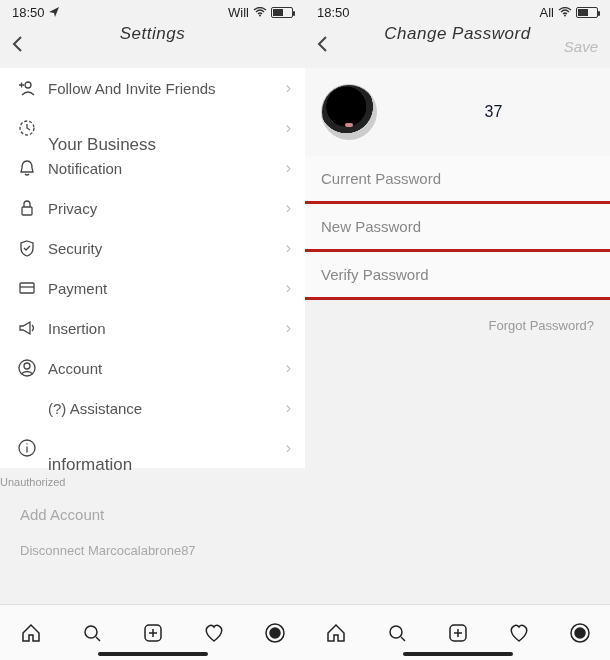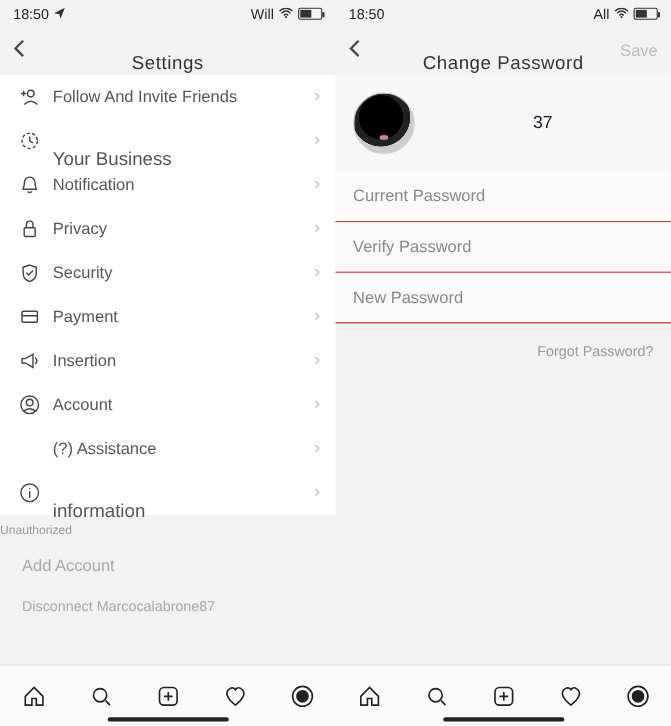--- a/index.html
+++ b/index.html
@@ -26,23 +26,24 @@
     padding: 0 12px;
     font-size: 13px;
     font-weight: 500;
     color: #222;
   }
   .status-left { display: flex; align-items: center; gap: 4px; }
   .status-right { display: flex; align-items: center; gap: 4px; }
   .header {
     height: 44px;
     display: flex;
-    align-items: flex-end;
+    align-items: flex-start;
     position: relative;
     padding: 0 12px;
+    font-style: italic;
   }
   .back-btn {
     position: absolute;
     left: 10px;
     top: 50%;
     transform: translateY(-50%);
     font-size: 22px;
     color: #333;
     cursor: pointer;
   }
@@ -147,21 +148,21 @@
     background:#c88;
   }
   .profile-num {
     flex: 1;
     text-align: center;
     font-size: 16px;
     color: #0f172a;
   }
   .field {
     padding: 14px 16px;
-    border-bottom: 1px solid #b91c1c;
+    border-bottom: 3px solid #b91c1c;
     font-size: 15px;
     color: #888;
     background: #fafafa;
   }
   .forgot {
     text-align: right;
     padding: 18px 16px;
     font-size: 13px;
     color: #999;
   }
@@ -379,22 +380,22 @@
     <div class="header-title">Change Password</div>
     <div class="save-btn">Save</div>
   </div>
 
   <div class="profile-block">
     <div class="avatar"></div>
     <div class="profile-num">37</div>
   </div>
 
   <div class="field" placeholder="Current Password"><span>Current Password</span></div>
+  <div class="field"><span>New Password</span></div>
   <div class="field"><span>Verify Password</span></div>
-  <div class="field"><span>New Password</span></div>
 
   <div class="forgot">Forgot Password?</div>
 
   <div class="bottom-nav">
     <div class="nav-btn">
         <svg width="24" height="24" viewBox="0 0 24 24" fill="none" stroke="#222" stroke-width="1.5">
           <path d="M4 12 L12 4 L20 12 V20 H14 V14 H10 V20 H4 Z"></path>
         </svg>
       </div>
     <div class="nav-btn">

